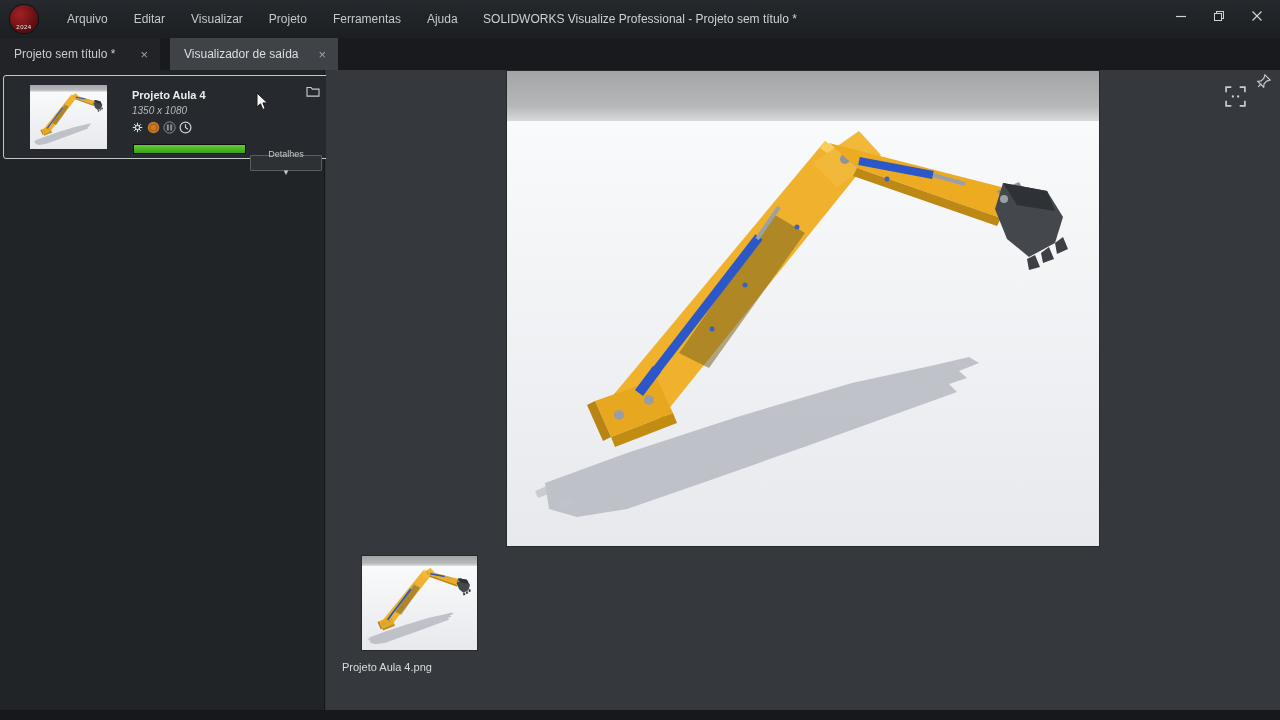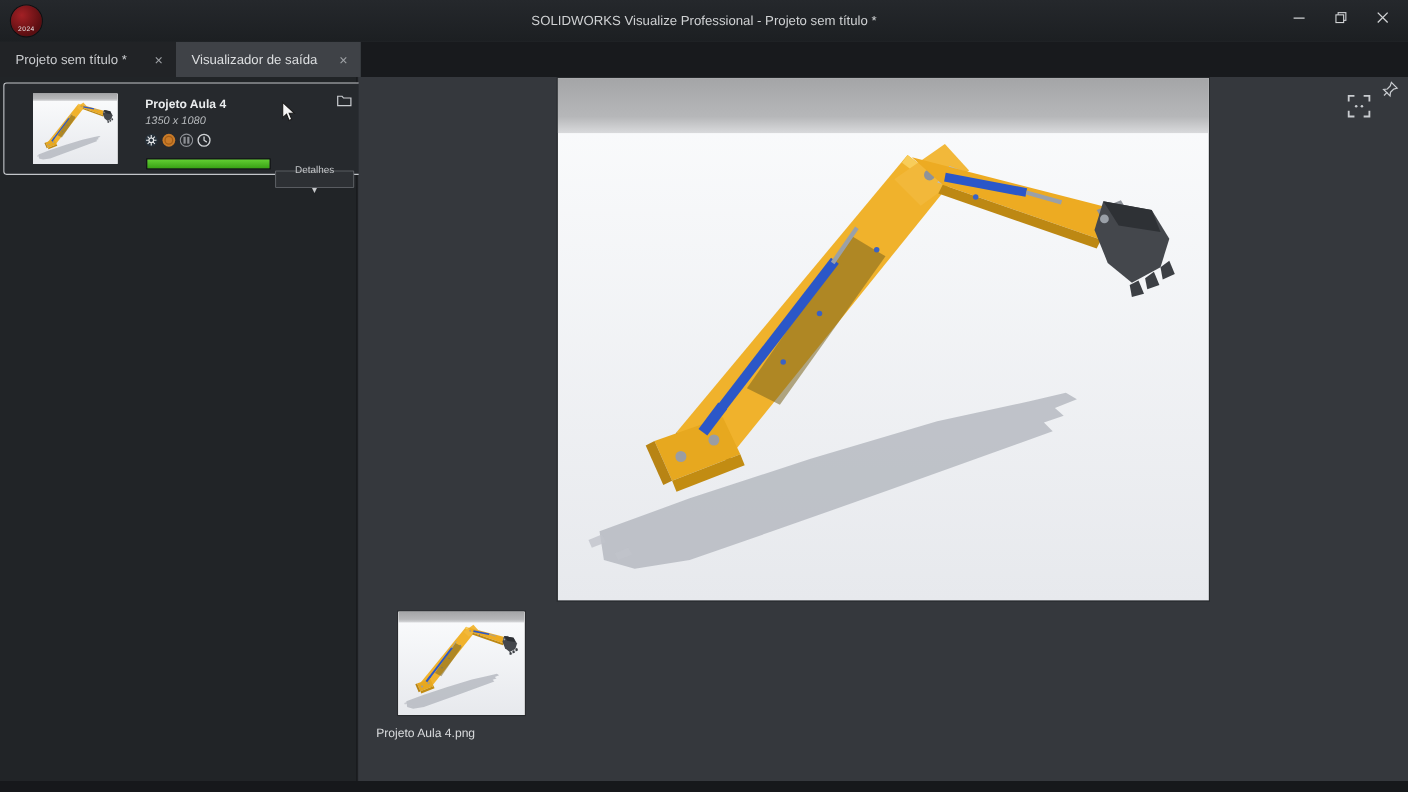--- a/index.html
+++ b/index.html
@@ -26,21 +26,21 @@
     text-align:center; font-size:12px; color:#cfd1d3; pointer-events:none; }
   .win-controls { position:absolute; right:4px; top:0; height:32px; display:flex; }
   .win-btn { width:38px; height:32px; display:flex; align-items:center; justify-content:center; }
 
   
   .tabbar { position:absolute; left:0; top:38px; width:1280px; height:32px; background:#181a1d; display:flex; z-index:19; }
   .tab { display:flex; align-items:center; height:32px; padding:0 12px 0 14px; font-size:12px; gap:0; }
   .tab .tab-label { white-space:nowrap; }
   .tab-close { font-size:13px; color:#9fa2a6; line-height:1; }
   .tab-project { width:160px; background:#212326; color:#c9cbce; justify-content:space-between; }
-  .tab-output { width:168px; background:#3f4247; color:#dddfe1; justify-content:space-between; }
+  .tab-output { width:168px; background:#3f4247; color:#dddfe1; margin-left:10px; justify-content:space-between; }
 
   
   .left-panel { position:absolute; left:0; top:70px; width:325px; height:640px;
     background:#212427; border-right:1px solid #141619; }
   .job-card { position:absolute; left:3px; top:5px; width:365px; height:84px;
     background:#26292d; border:1px solid #c3c6ca; border-radius:3px; }
   .card-thumb { position:absolute; left:26px; top:9px; width:77px; height:64px; background:#fff; overflow:hidden; }
   .card-title { position:absolute; left:128px; top:13px; font-size:11px; font-weight:bold; color:#eaecee; }
   .card-res { position:absolute; left:128px; top:29px; font-size:10px; color:#b7babd;font-style:italic; }
   .badges { position:absolute; left:127px; top:45px; display:flex; gap:3px; align-items:center; }
@@ -132,20 +132,28 @@
       <circle cx="380" cy="108" r="2.5" fill="#3a62c4"></circle>
       <circle cx="205" cy="258" r="2.5" fill="#3a62c4"></circle>
     </g>
   </defs>
 </svg>
 
 <header class="titlebar">
   <div class="logo">
     <span>2024</span>
   </div>
+  <nav class="menus">
+    <span class="menu-item">Arquivo</span>
+    <span class="menu-item">Editar</span>
+    <span class="menu-item">Visualizar</span>
+    <span class="menu-item">Projeto</span>
+    <span class="menu-item">Ferramentas</span>
+    <span class="menu-item">Ajuda</span>
+  </nav>
   <div class="win-title">SOLIDWORKS Visualize Professional - Projeto sem título *</div>
   <div class="win-controls">
     <div class="win-btn">
       <svg width="12" height="12" viewBox="0 0 12 12">
         <line x1="1" y1="6.5" x2="11" y2="6.5" stroke="#d0d2d4" stroke-width="1.2"></line>
       </svg>
     </div>
     <div class="win-btn">
       <svg width="12" height="12" viewBox="0 0 12 12">
         <rect x="3.5" y="1.5" width="7" height="7" fill="none" stroke="#d0d2d4"></rect>

